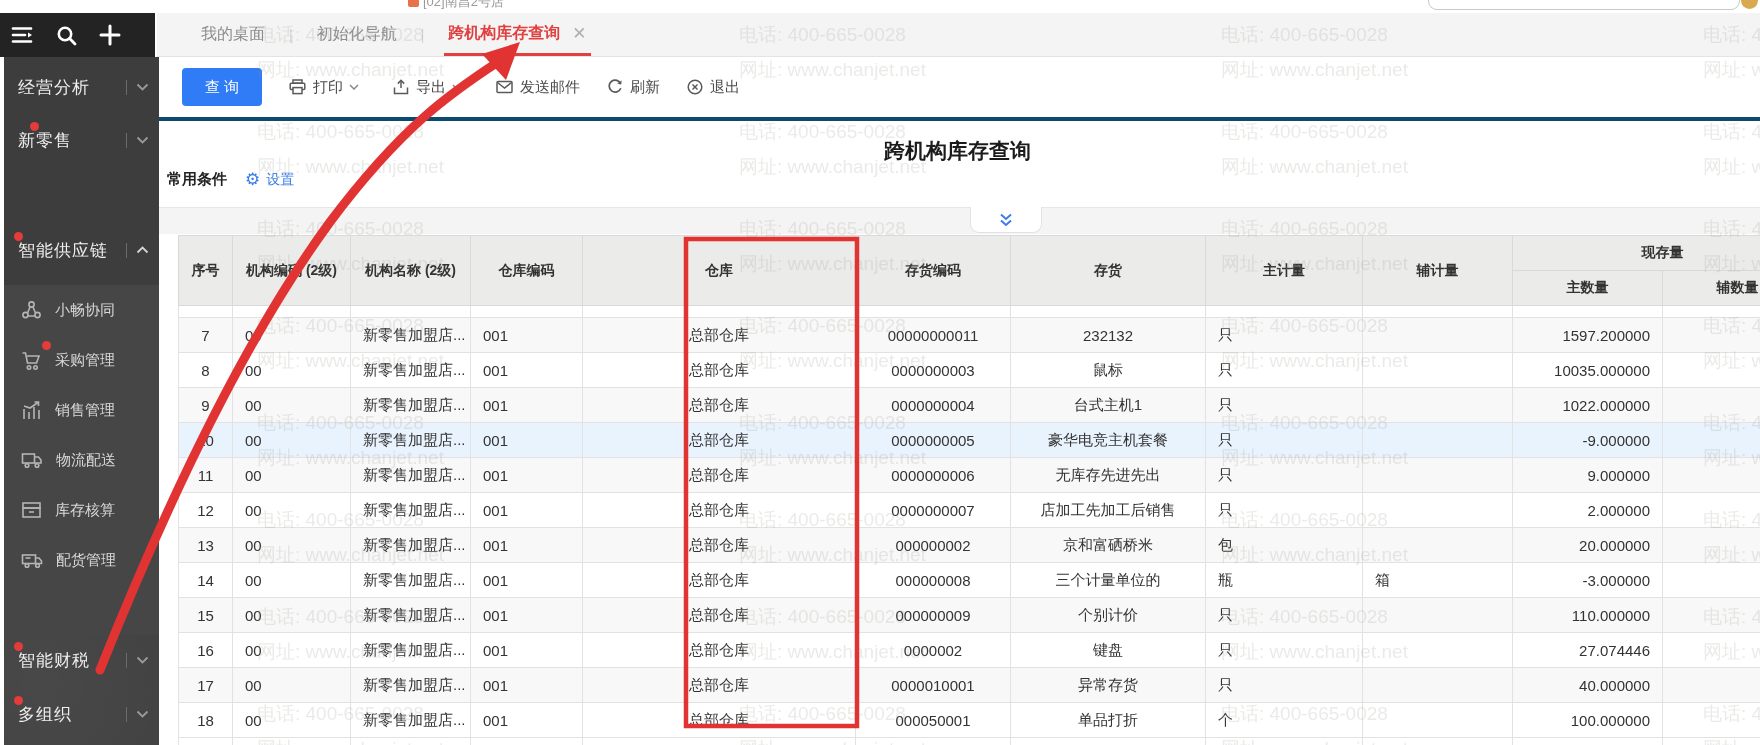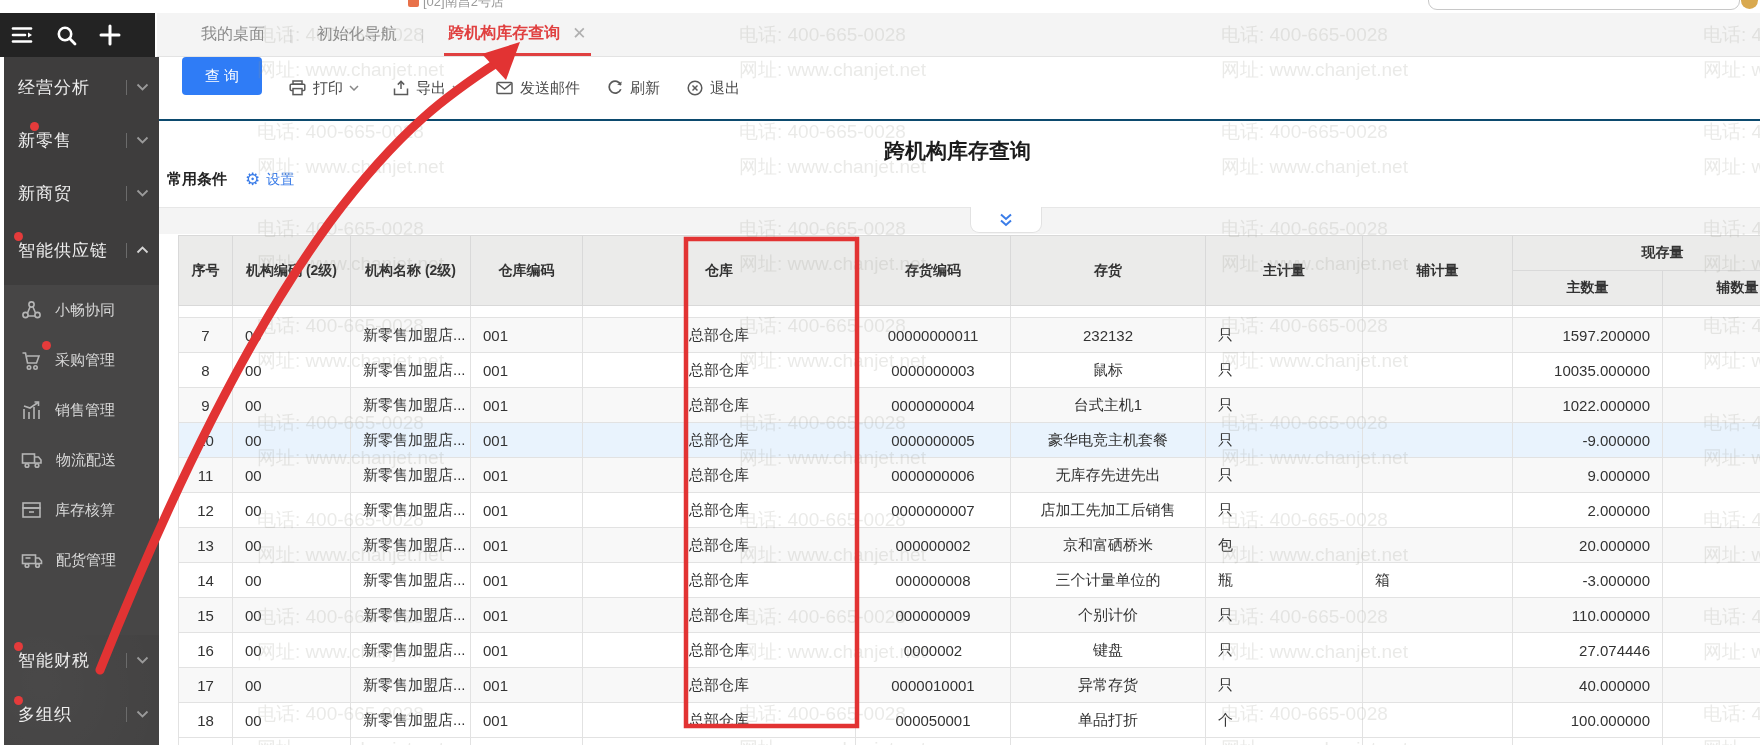--- a/index.html
+++ b/index.html
@@ -34,21 +34,21 @@
 
   
   #main { position:absolute; left:155px; top:13px; width:1605px; height:732px; background:#fff; }
 
   #tabbar { position:absolute; left:2px; top:0; width:100%; height:44px; background:#f4f4f4; border-bottom:1px solid #e3e3e3; display:flex; align-items:stretch; padding-left:40px; }
   .tab { display:flex; align-items:center; font-size:16px; color:#8c8c8c; cursor:pointer; padding:0 4px; }
   .tabdiv { align-self:center; color:#d5d5d5; margin:0 20px; font-size:14px; }
   .tab.active { color:#e04040; font-weight:bold; border-bottom:3px solid #e04040; margin-right:30px; }
   .tab .close { color:#b0b0b0; font-weight:normal; font-size:17px; margin-left:12px; cursor:pointer; }
 
-  #toolbar { position:absolute; left:0; top:44px; width:100%; height:64px; background:#fff; border-bottom:2px solid #0c4a6e; display:flex; padding-left:27px; }
+  #toolbar { position:absolute; left:0; top:44px; width:100%; height:64px; background:#fff; border-bottom:4px solid #0c4a6e; display:flex; align-items:center; padding-left:27px; }
   .query-btn { width:80px; height:38px; background:#2f7cf6; border:none; border-radius:4px; color:#fff; font-size:15px; cursor:pointer; font-family:inherit; }
   .tool-btn { display:flex; align-items:center; margin-left:27px; font-size:15px; color:#4a4a4a; cursor:pointer; white-space:nowrap; }
   .tool-btn svg { margin-right:7px; }
   .caret { margin-left:6px; }
 
   #content { position:absolute; left:0; top:108px; width:100%; height:624px; background:#fff; overflow:hidden; }
   .page-title { position:absolute; top:16px; left:0; width:100%; text-align:center; font-size:21px; font-weight:bold; color:#1b1b1b; }
   .filter-row { position:absolute; top:49px; left:12px; display:flex; align-items:center; }
   .filter-label { font-size:15px; font-weight:bold; color:#222; }
   .gear { font-size:17px; color:#3a7ce8; margin-left:18px; cursor:pointer; line-height:1; }
@@ -128,29 +128,20 @@
     <span class="gdot" style="left:26px; top:7px"></span>
     <span class="glabel">新零售</span>
     <span class="gright">
         <span class="gdivider"></span>
     <svg width="13" height="8" viewBox="0 0 13 8">
           <polyline points="1.5,1.5 6.5,6.5 11.5,1.5" fill="none" stroke="#9a9a9a" stroke-width="1.8"></polyline>
         </svg>
       </span>
   </div>
 
-  <div class="sgroup" style="top:111px">
-    <span class="glabel">新商贸</span>
-    <span class="gright">
-        <span class="gdivider"></span>
-    <svg width="13" height="8" viewBox="0 0 13 8">
-          <polyline points="1.5,1.5 6.5,6.5 11.5,1.5" fill="none" stroke="#9a9a9a" stroke-width="1.8"></polyline>
-        </svg>
-      </span>
-  </div>
 
   <div class="sgroup" style="top:168px">
     <span class="gdot" style="left:10px; top:7px"></span>
     <span class="glabel">智能供应链</span>
     <span class="gright">
         <span class="gdivider"></span>
     <svg width="13" height="8" viewBox="0 0 13 8">
           <polyline points="1.5,6.5 6.5,1.5 11.5,6.5" fill="none" stroke="#d5d5d5" stroke-width="1.8"></polyline>
         </svg>
       </span>

